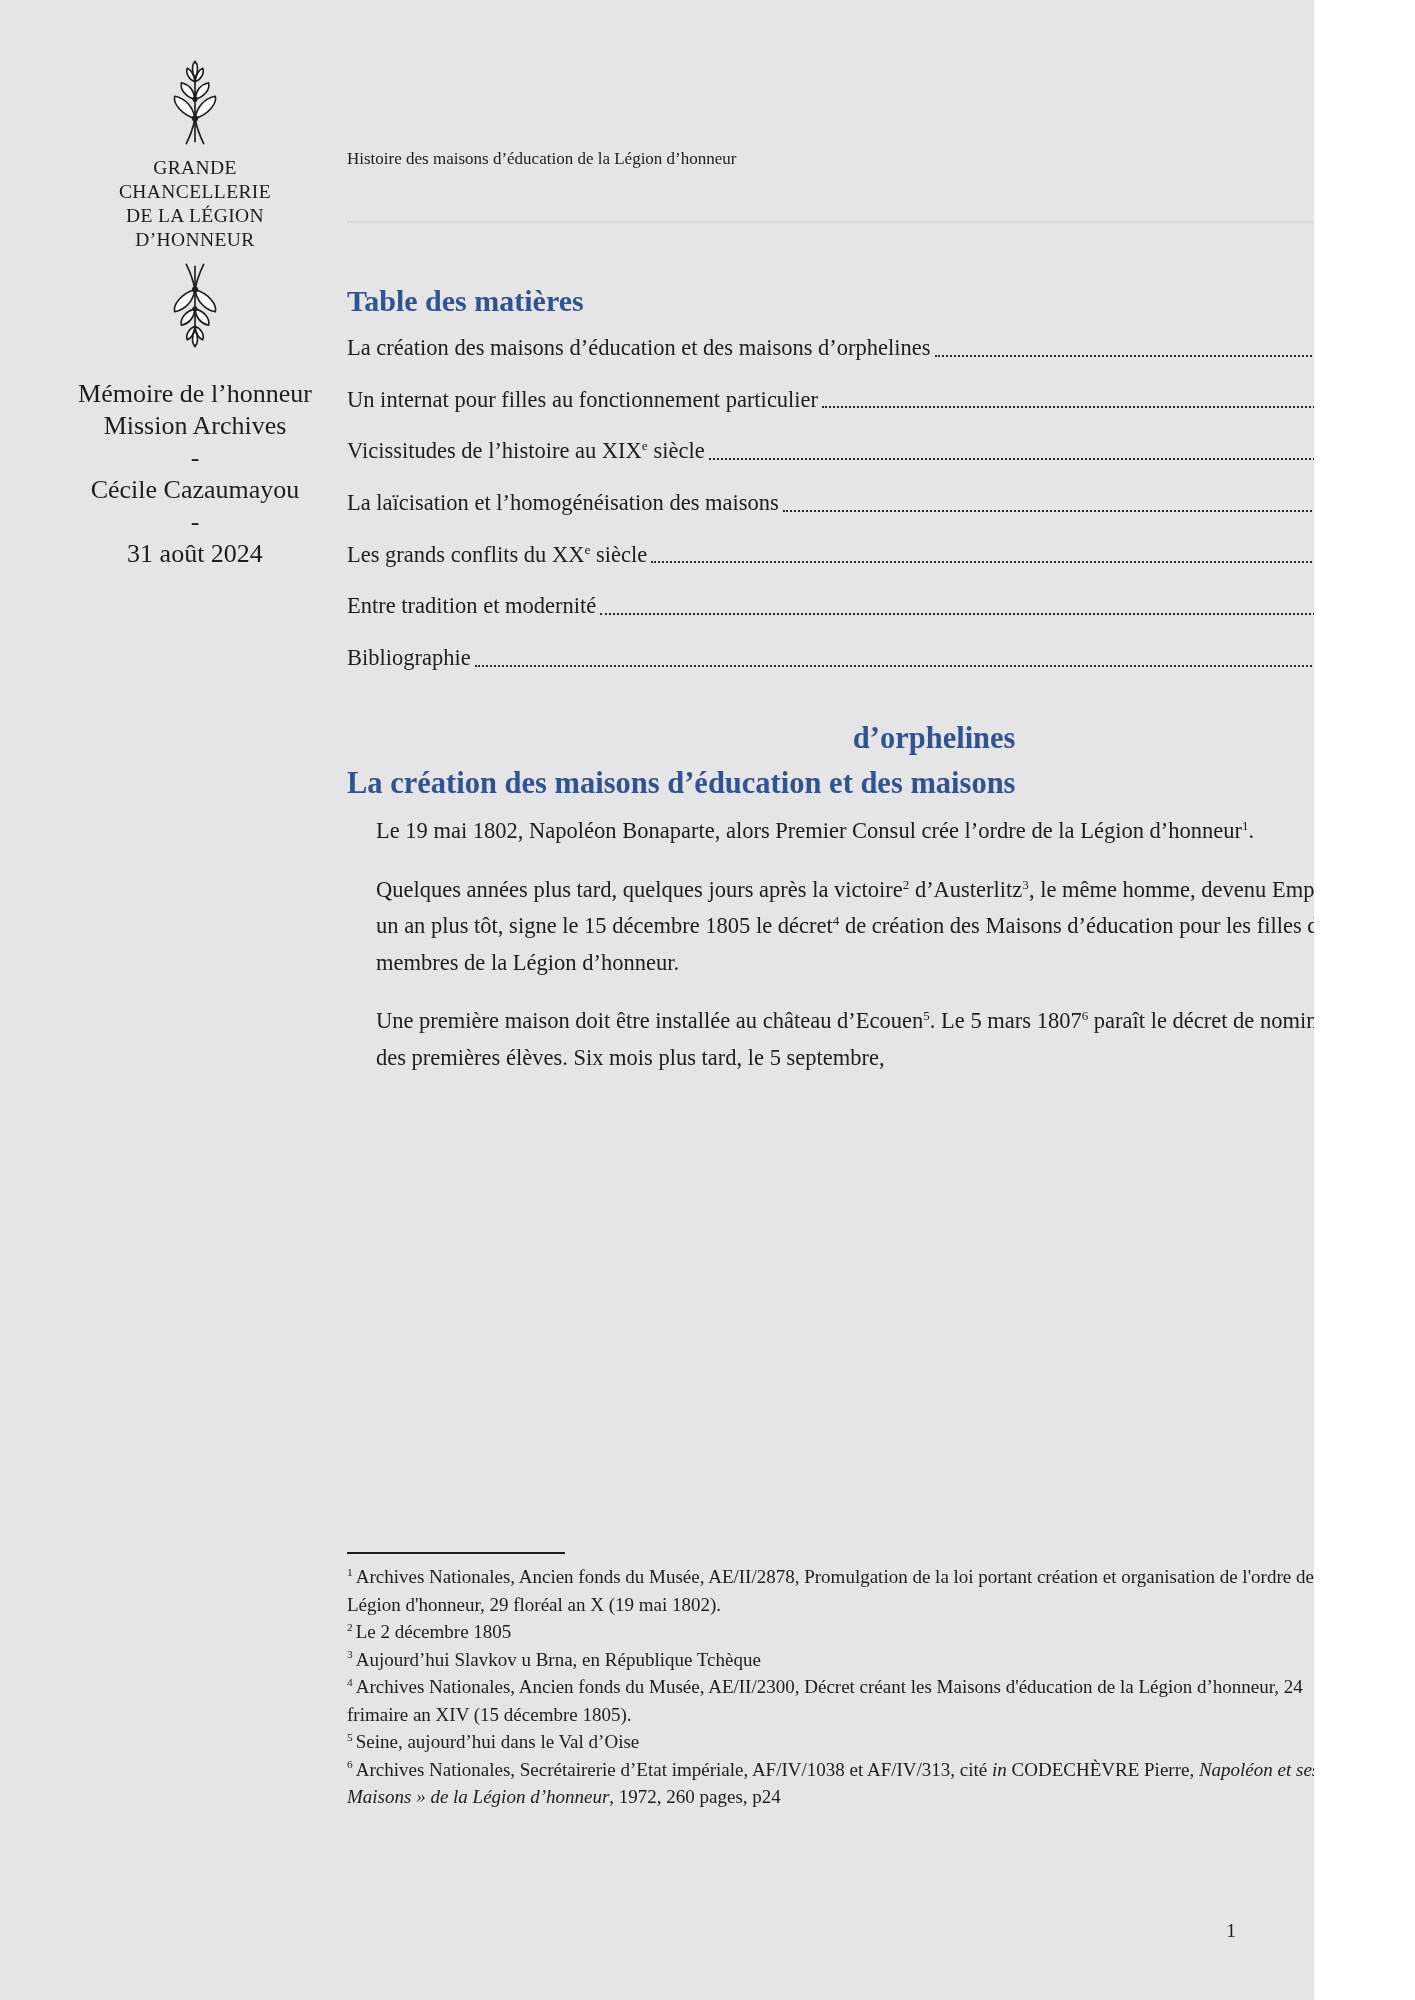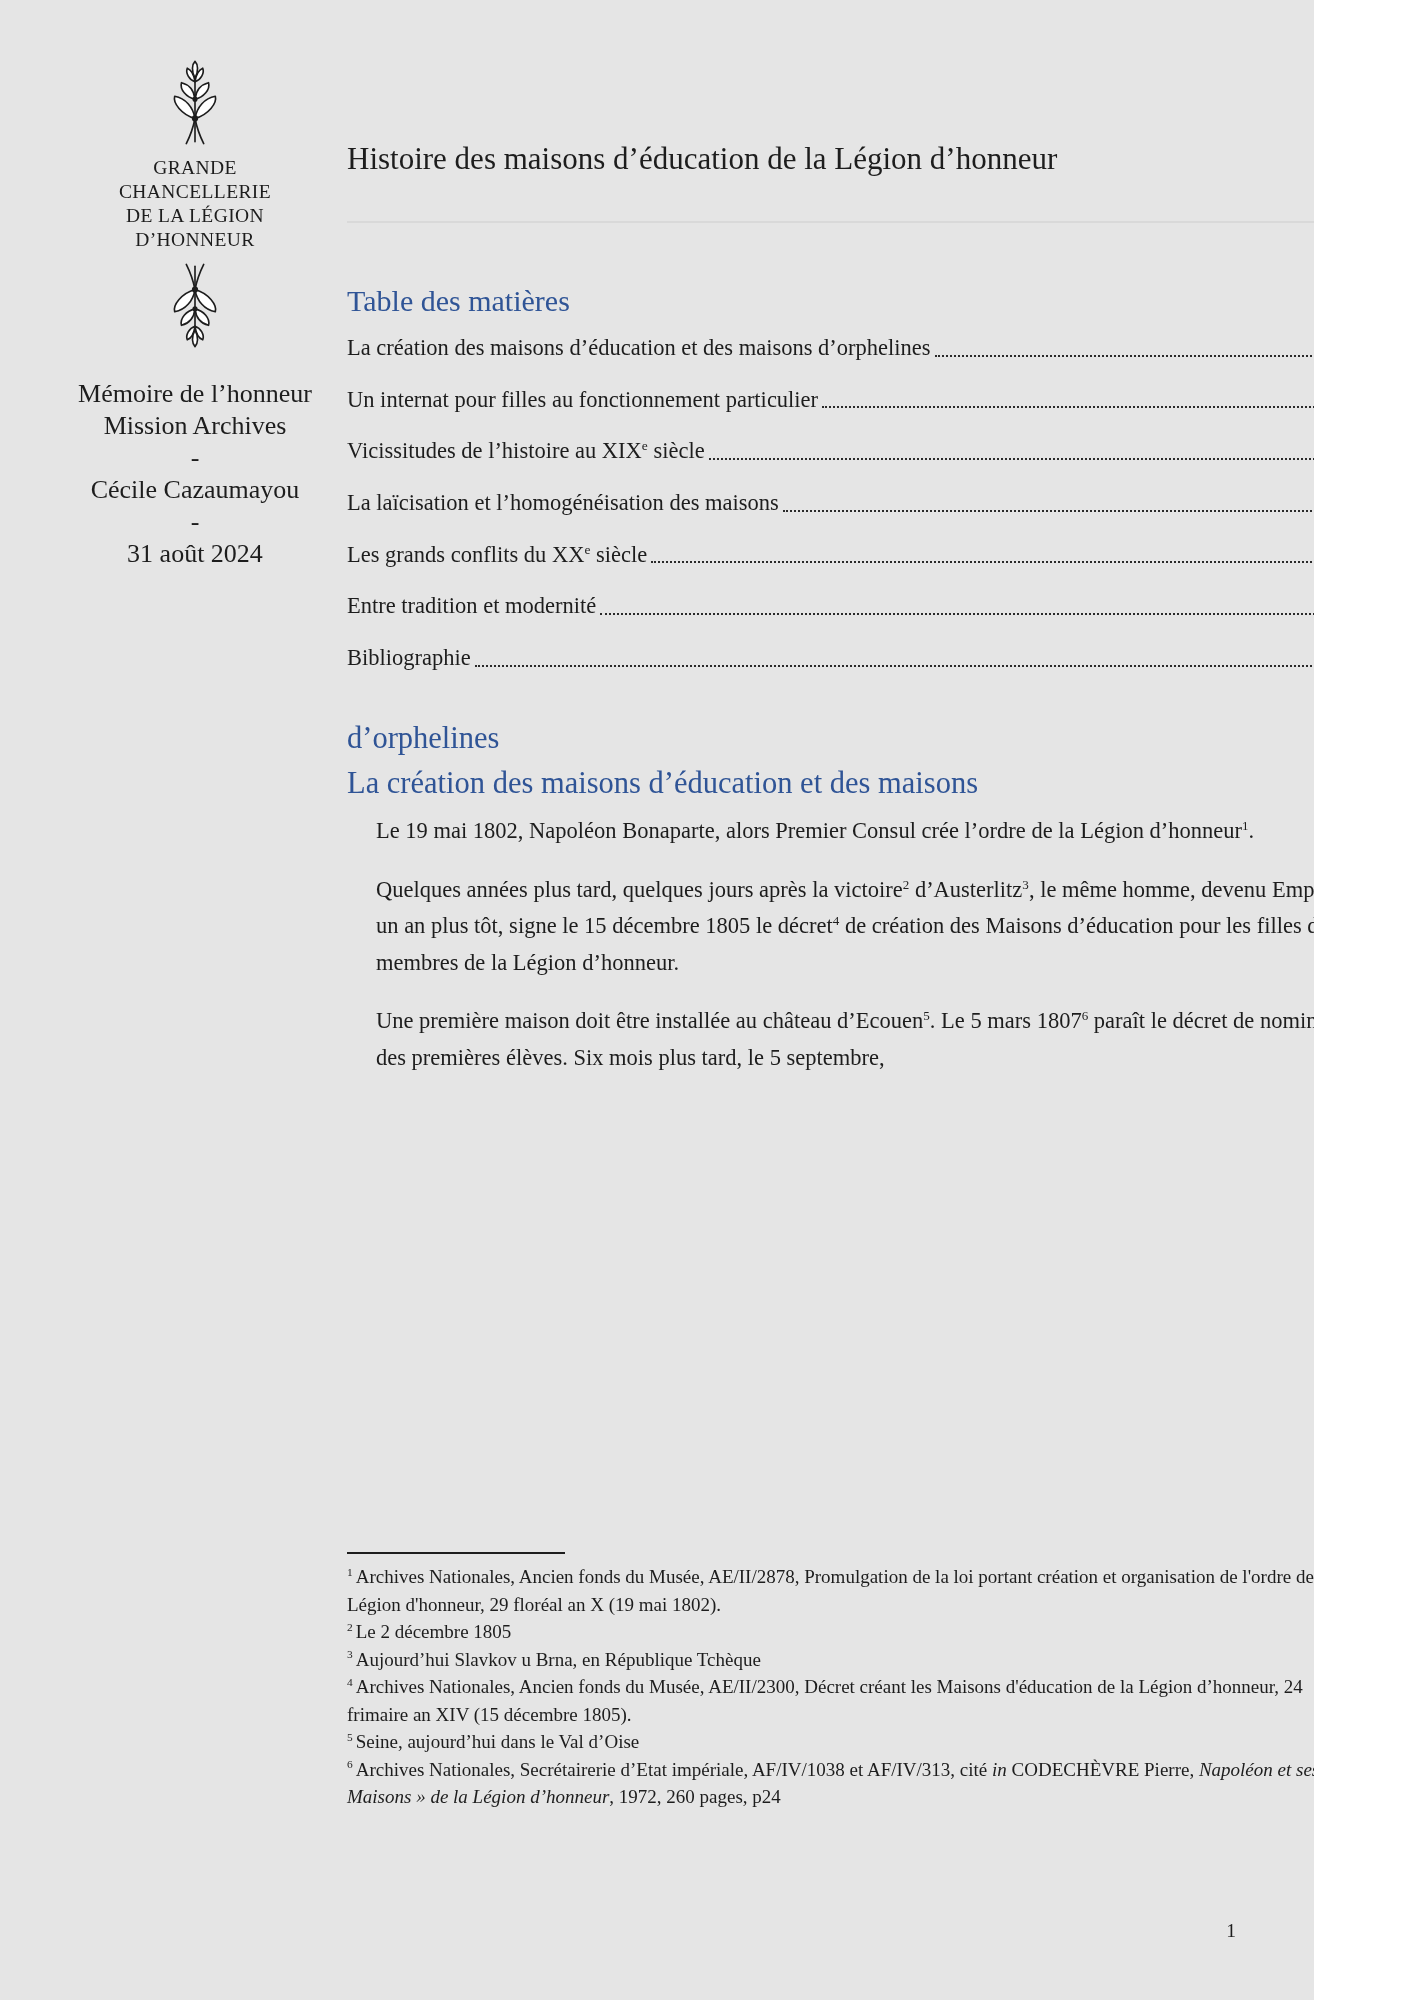--- a/index.html
+++ b/index.html
@@ -13,23 +13,23 @@
     font-family:"Liberation Serif","DejaVu Serif",serif;color:var(--text);
   }
   
   .sidebar{position:absolute;left:75px;top:60px;width:240px;text-align:center;}
   .emblem{display:block;margin:0 auto;width:58px;height:86px;}
   .emblem.flipped{transform:rotate(180deg);margin-top:10px;}
   .org{margin-top:10px;font-size:19.5px;line-height:24px;letter-spacing:.4px;}
   .sidebar-meta{margin-top:30px;font-size:26px;line-height:32px;}
   
   .main{position:absolute;left:347px;top:0;width:990px;height:2000px;}
-  .doc-title{position:absolute;top:142px;left:0;margin:0;font-weight:normal;font-size:31px;line-height:34px;}
+  .doc-title{position:absolute;top:142px;left:0;margin:0;font-weight:normal;font-size:17px;line-height:34px;}
   .title-rule{position:absolute;top:221px;left:0;width:100%;height:0;border-top:2px solid var(--rule-gray);}
-  .blue-heading{color:var(--heading-blue);font-weight:normal;margin:0;}
+  .blue-heading{color:var(--heading-blue);font-weight:bold;margin:0;text-align:right;}
   .toc-heading{position:absolute;top:283px;left:0;font-size:30px;line-height:36px;}
   .toc{position:absolute;top:322px;left:0;width:100%;}
   .toc-row{display:flex;align-items:baseline;height:51.7px;line-height:51.7px;font-size:22.5px;cursor:pointer;}
   .toc-label{white-space:nowrap;}
   .leader{flex:1;align-self:flex-end;margin:0 3px 17px 4px;border-bottom:2.6px dotted #2a2a2a;}
   .toc-page{white-space:nowrap;}
   .section-heading{position:absolute;top:716px;left:0;font-size:30.5px;line-height:45px;}
   .section-heading .block{display:block;}
   .body-text{position:absolute;top:813px;left:0;width:100%;font-size:22.5px;line-height:36.5px;margin-left:29px;}
   .body-text p{margin:0 0 22px 0;}

